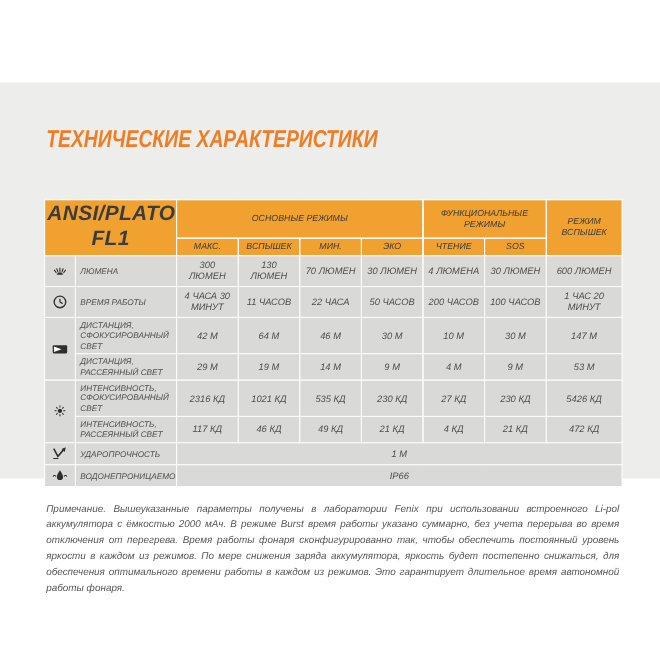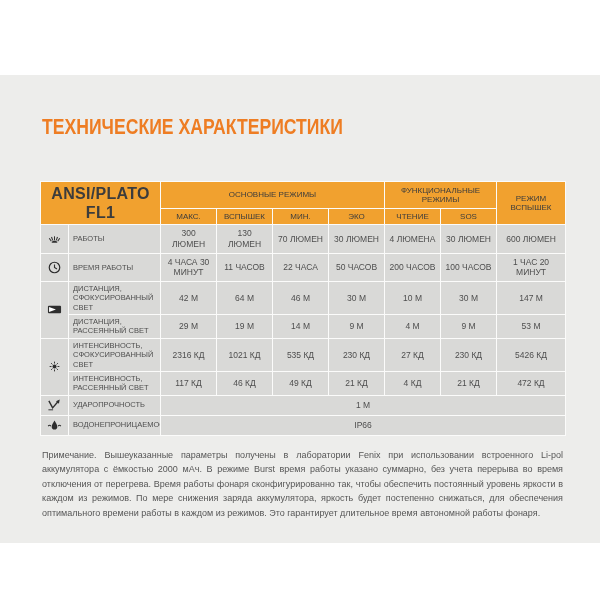--- a/index.html
+++ b/index.html
@@ -7,22 +7,23 @@
   body {
     width: 600px; height: 600px;
     background: #ffffff;
     font-family: "Liberation Sans", sans-serif;
     position: relative;
     overflow: hidden;
   }
   .panel {
     position: absolute;
     top: 75px; left: 0;
-    width: 600px; height: 468px;
+    width: 600px; height: 360px;
     background: #EDEDEB;
+    font-style: italic;
   }
   h1.title {
     margin: 0 0 0 42px;
     padding-top: 41px;
     font-size: 22px;
     line-height: 22px;
     font-weight: 700;
     color: #EE7D23;
     transform: scaleX(0.8);
     transform-origin: left center;
@@ -42,21 +43,21 @@
   .spec-table thead th {
     background: #F1A12F;
     color: #3C3C3C;
     font-weight: 400;
     font-size: 8px;
     text-align: center;
     padding: 2px;
     line-height: 1.2;
   }
   .spec-table th.corner {
-    font-size: 16px;
+    font-size: 19px;
     font-weight: 600;
     letter-spacing: 0.3px;
   }
   .spec-table tr.subheader th { height: 16px; padding: 1px 2px; margin-top: 41px; }
   .spec-table tbody td {
     background: #D9D9D7;
     color: #4E4E4E;
     font-size: 8.5px;
     text-align: center;
     vertical-align: middle;
@@ -121,21 +122,21 @@
               <g stroke="#2e2e2e" stroke-width="1.1" fill="none">
                 <path d="M8 8.6 L8 4.6"></path>
                 <path d="M4.6 9.8 L2.4 6.6"></path>
                 <path d="M11.4 9.8 L13.6 6.6"></path>
                 <path d="M6.1 9 L4.8 5.3"></path>
                 <path d="M9.9 9 L11.2 5.3"></path>
               </g>
               <path d="M4.8 11.4 A3.4 3.4 0 0 1 11.2 11.4 Z" fill="#2e2e2e"></path>
             </svg>
           </td>
-          <td class="label-cell">РАБОТЫ</td>
+          <td class="label-cell">ЛЮМЕНА</td>
           <td class="value-cell">300 ЛЮМЕН</td>
           <td class="value-cell">130 ЛЮМЕН</td>
           <td class="value-cell">70 ЛЮМЕН</td>
           <td class="value-cell">30 ЛЮМЕН</td>
           <td class="value-cell">4 ЛЮМЕНА</td>
           <td class="value-cell">30 ЛЮМЕН</td>
           <td class="value-cell">600 ЛЮМЕН</td>
         </tr>
         <tr>
           <td class="icon-cell" rowspan="1">

